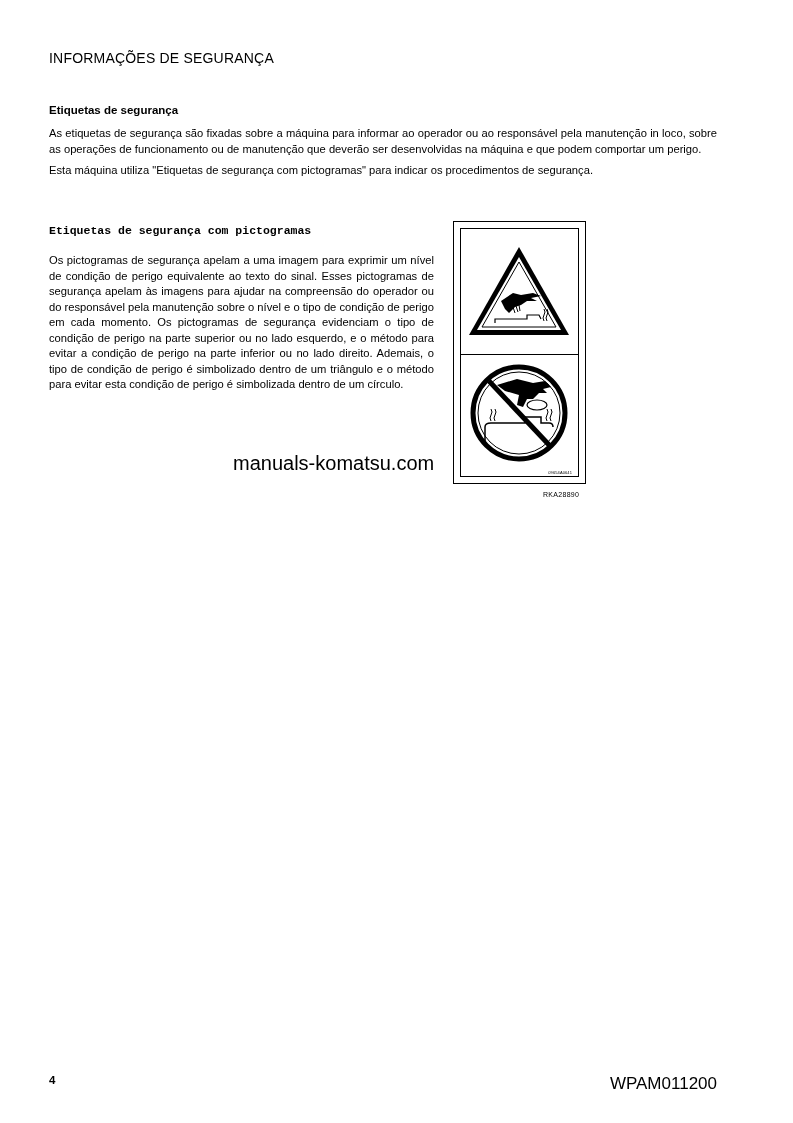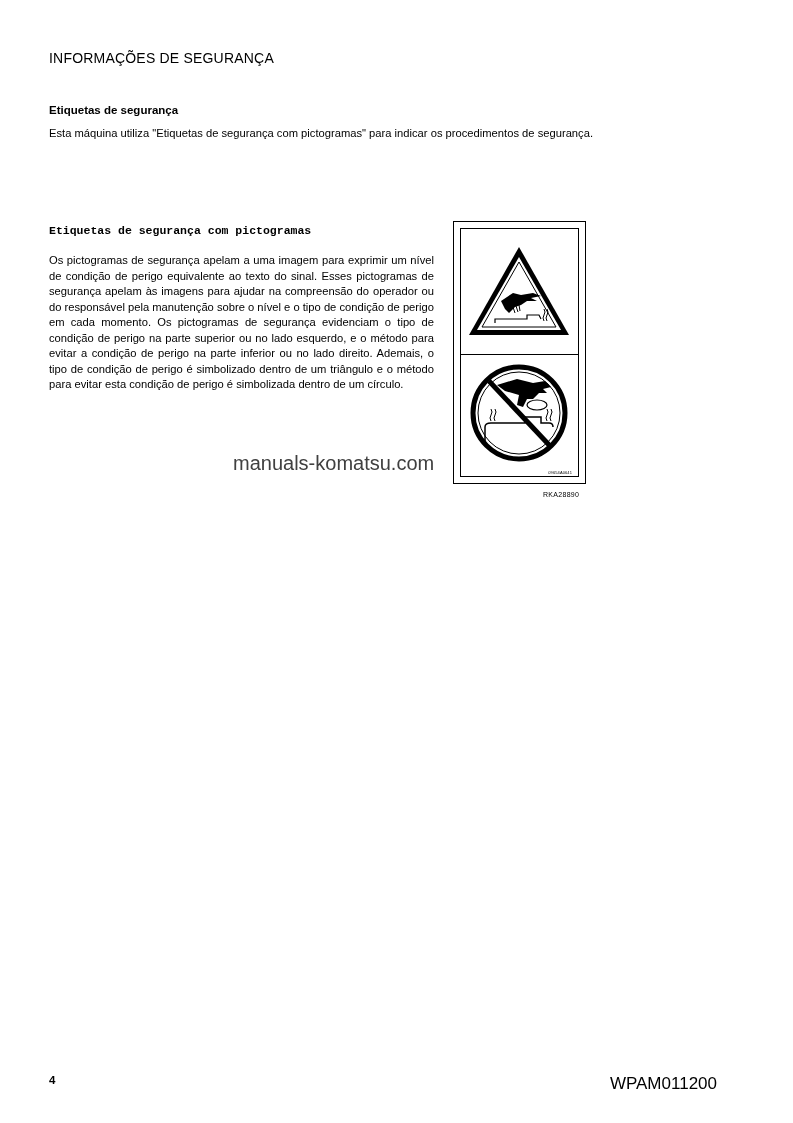--- a/index.html
+++ b/index.html
@@ -46,39 +46,40 @@
     .tiny-code {
       position: absolute; right: 6px; bottom: 1px;
       font-size: 4px; letter-spacing: 0.1px;
     }
     .fig-code {
       position: absolute; left: 543px; top: 491px;
       font-size: 7px; letter-spacing: 0.3px;
     }
     .watermark {
       position: absolute; left: 233px; top: 452px;
-      font-size: 20px; color: #404040;
+      font-size: 20px; color: #000000;
     }
     .page-number {
       position: absolute; left: 49px; top: 1074px;
       font-size: 11.5px; font-weight: bold;
     }
     .doc-code {
       position: absolute; right: 76px; top: 1074px;
       font-size: 17px;
     }
   </style>
 </head>
 <body>
 
 <div class="running-header">INFORMAÇÕES DE SEGURANÇA</div>
 
 <div class="h2" style="top:104px;">Etiquetas de segurança</div>
 
 <div class="para intro">
+  <p>As etiquetas de segurança são fixadas sobre a máquina para informar ao operador ou ao responsável pela manutenção in loco, sobre as operações de funcionamento ou de manutenção que deverão ser desenvolvidas na máquina e que podem comportar um perigo.</p>
   <p>Esta máquina utiliza "Etiquetas de segurança com pictogramas" para indicar os procedimentos de segurança.</p>
 </div>
 
 <div class="h2" style="top:224px;font-family:Liberation Mono, monospace;">Etiquetas de segurança com pictogramas</div>
 
 <div class="para picto-text">
   <p>Os pictogramas de segurança apelam a uma imagem para exprimir um nível de condição de perigo equivalente ao texto do sinal. Esses pictogramas de segurança apelam às imagens para ajudar na compreensão do operador ou do responsável pela manutenção sobre o nível e o tipo de condição de perigo em cada momento. Os pictogramas de segurança evidenciam o tipo de condição de perigo na parte superior ou no lado esquerdo, e o método para evitar a condição de perigo na parte inferior ou no lado direito. Ademais, o tipo de condição de perigo é simbolizado dentro de um triângulo e o método para evitar esta condição de perigo é simbolizada dentro de um círculo.</p>
 </div>
 
 <div class="frame">

